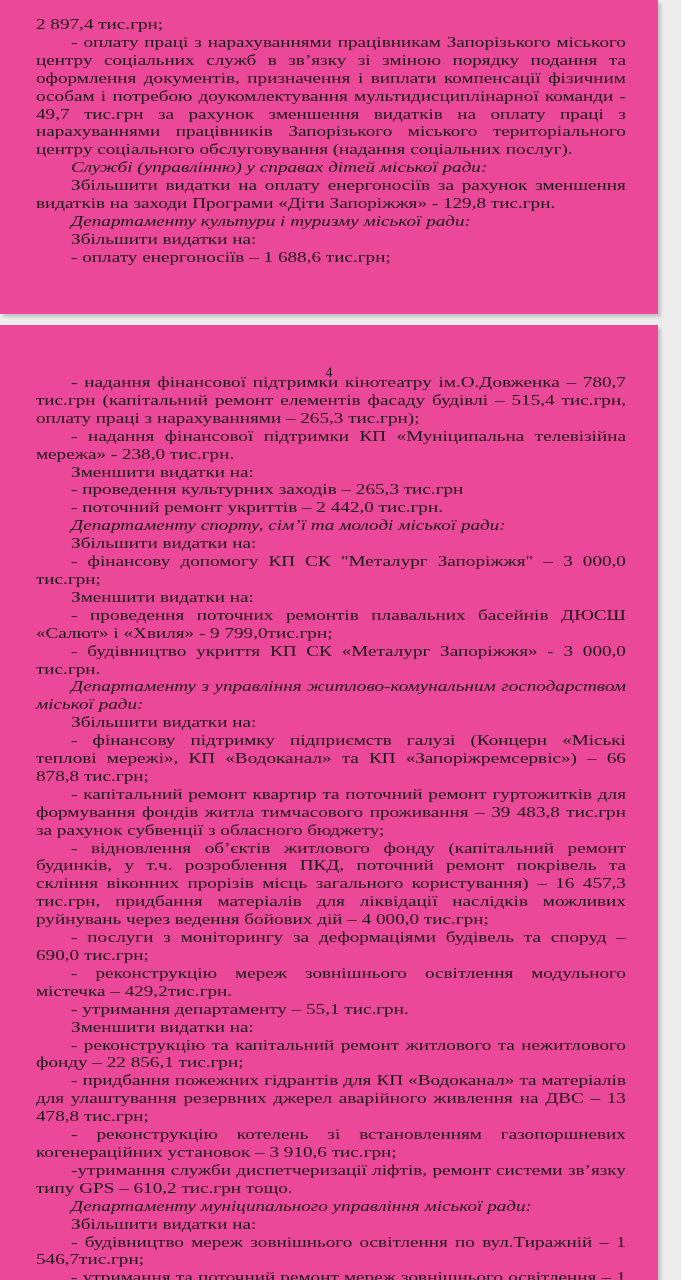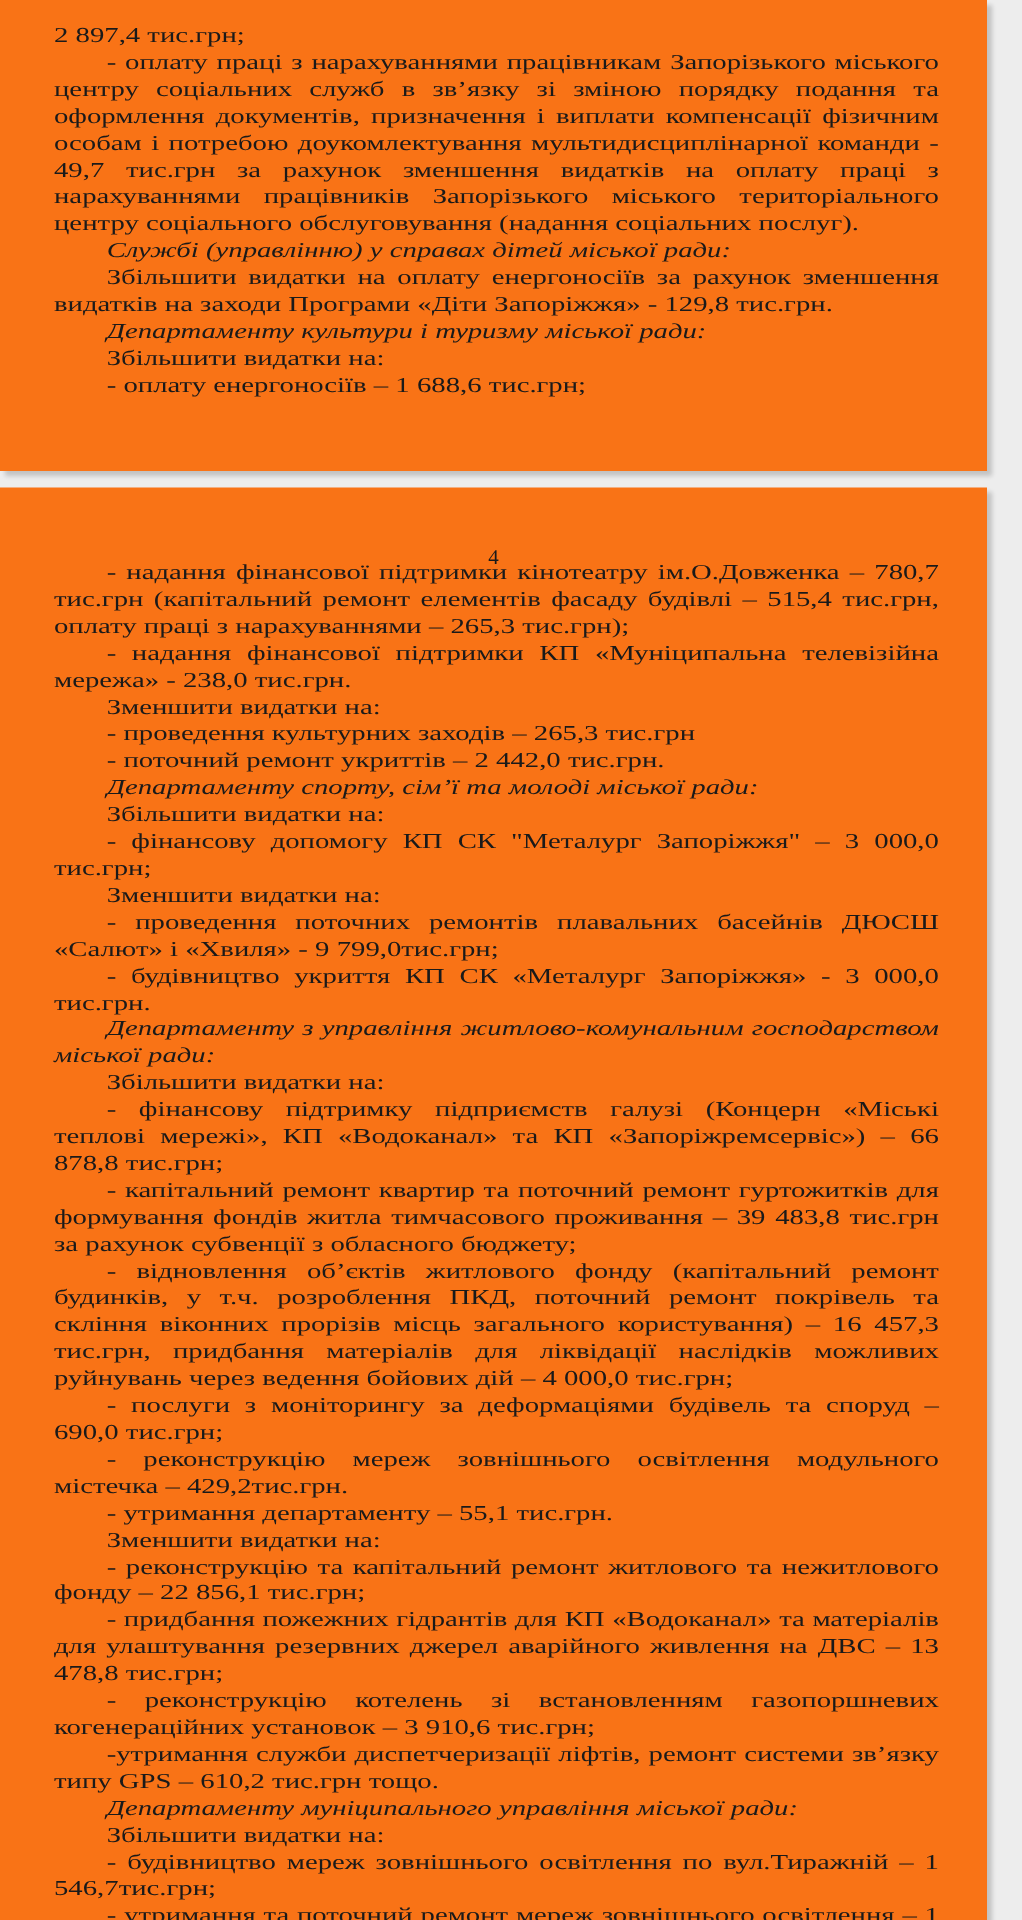--- a/index.html
+++ b/index.html
@@ -7,21 +7,21 @@
     width: 681px; height: 1280px; overflow: hidden;
     background: #ededed;
     font-family: "Liberation Serif", "DejaVu Serif", serif;
     color: #1a1a1a;
     position: relative;
   }
   .page {
     position: absolute;
     left: 0;
     width: 658px;
-    background: #f97316;
+    background: #ec4899;
     box-shadow: 3px 3px 3px rgba(0,0,0,0.18);
   }
   #page1 { top: 0; height: 314px; }
   #page2 { top: 325px; height: 970px; }
   .content {
     position: absolute;
     left: 36px;
     width: 437px;
     font-size: 14.2px;
     line-height: 17.9px;

